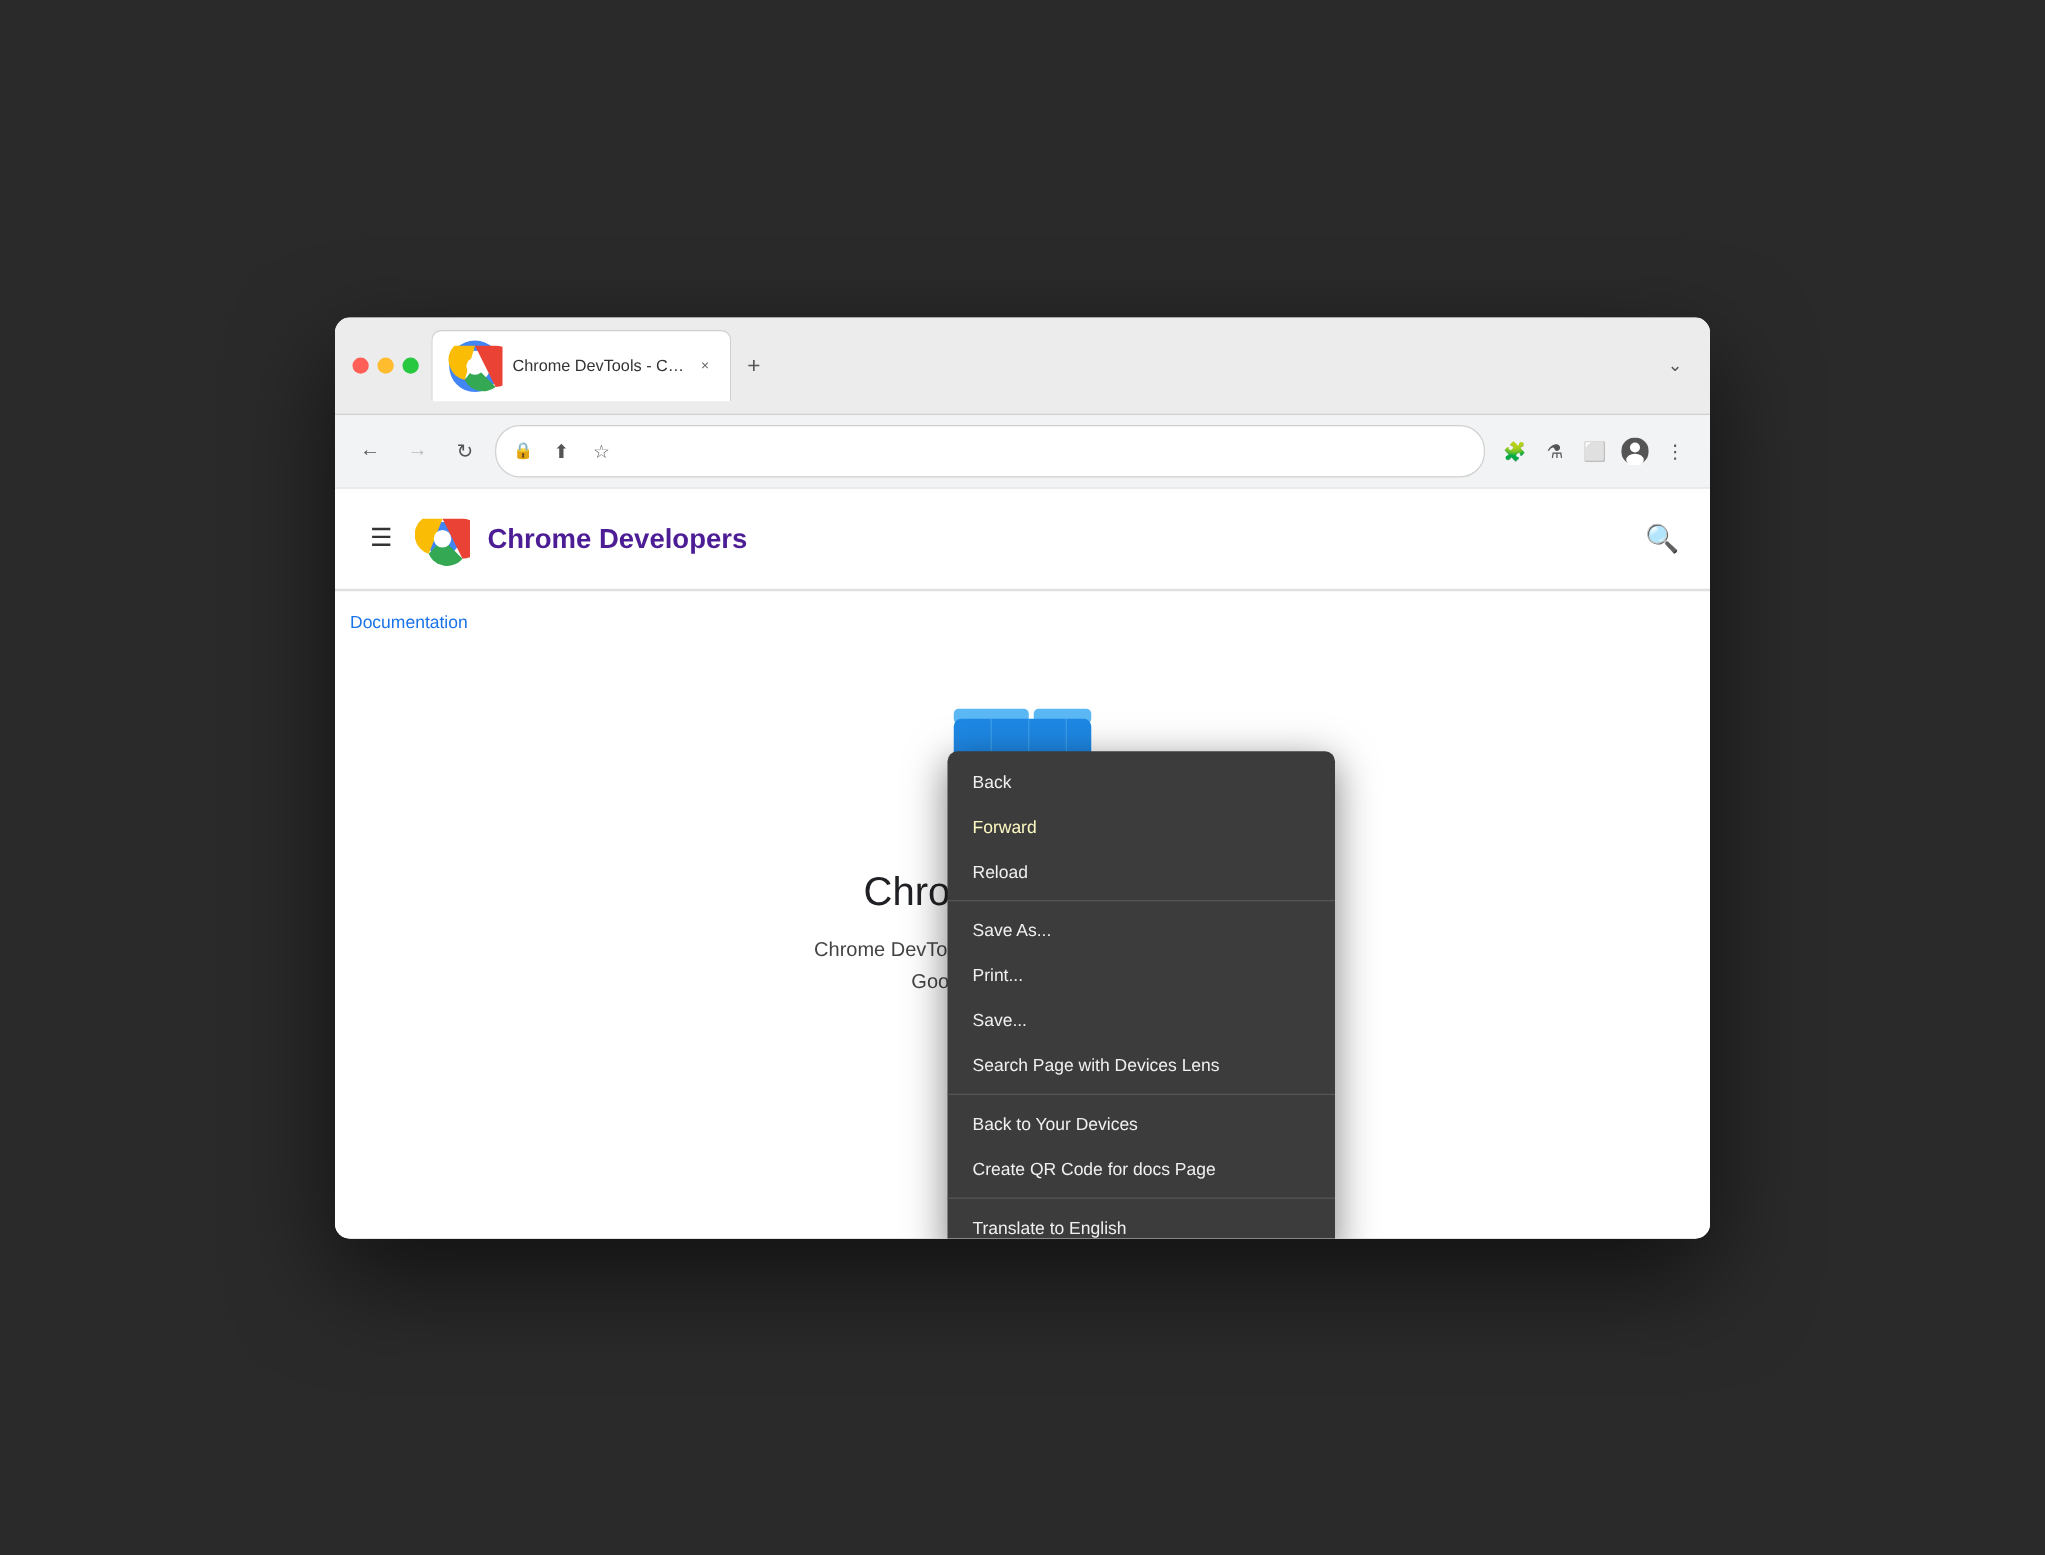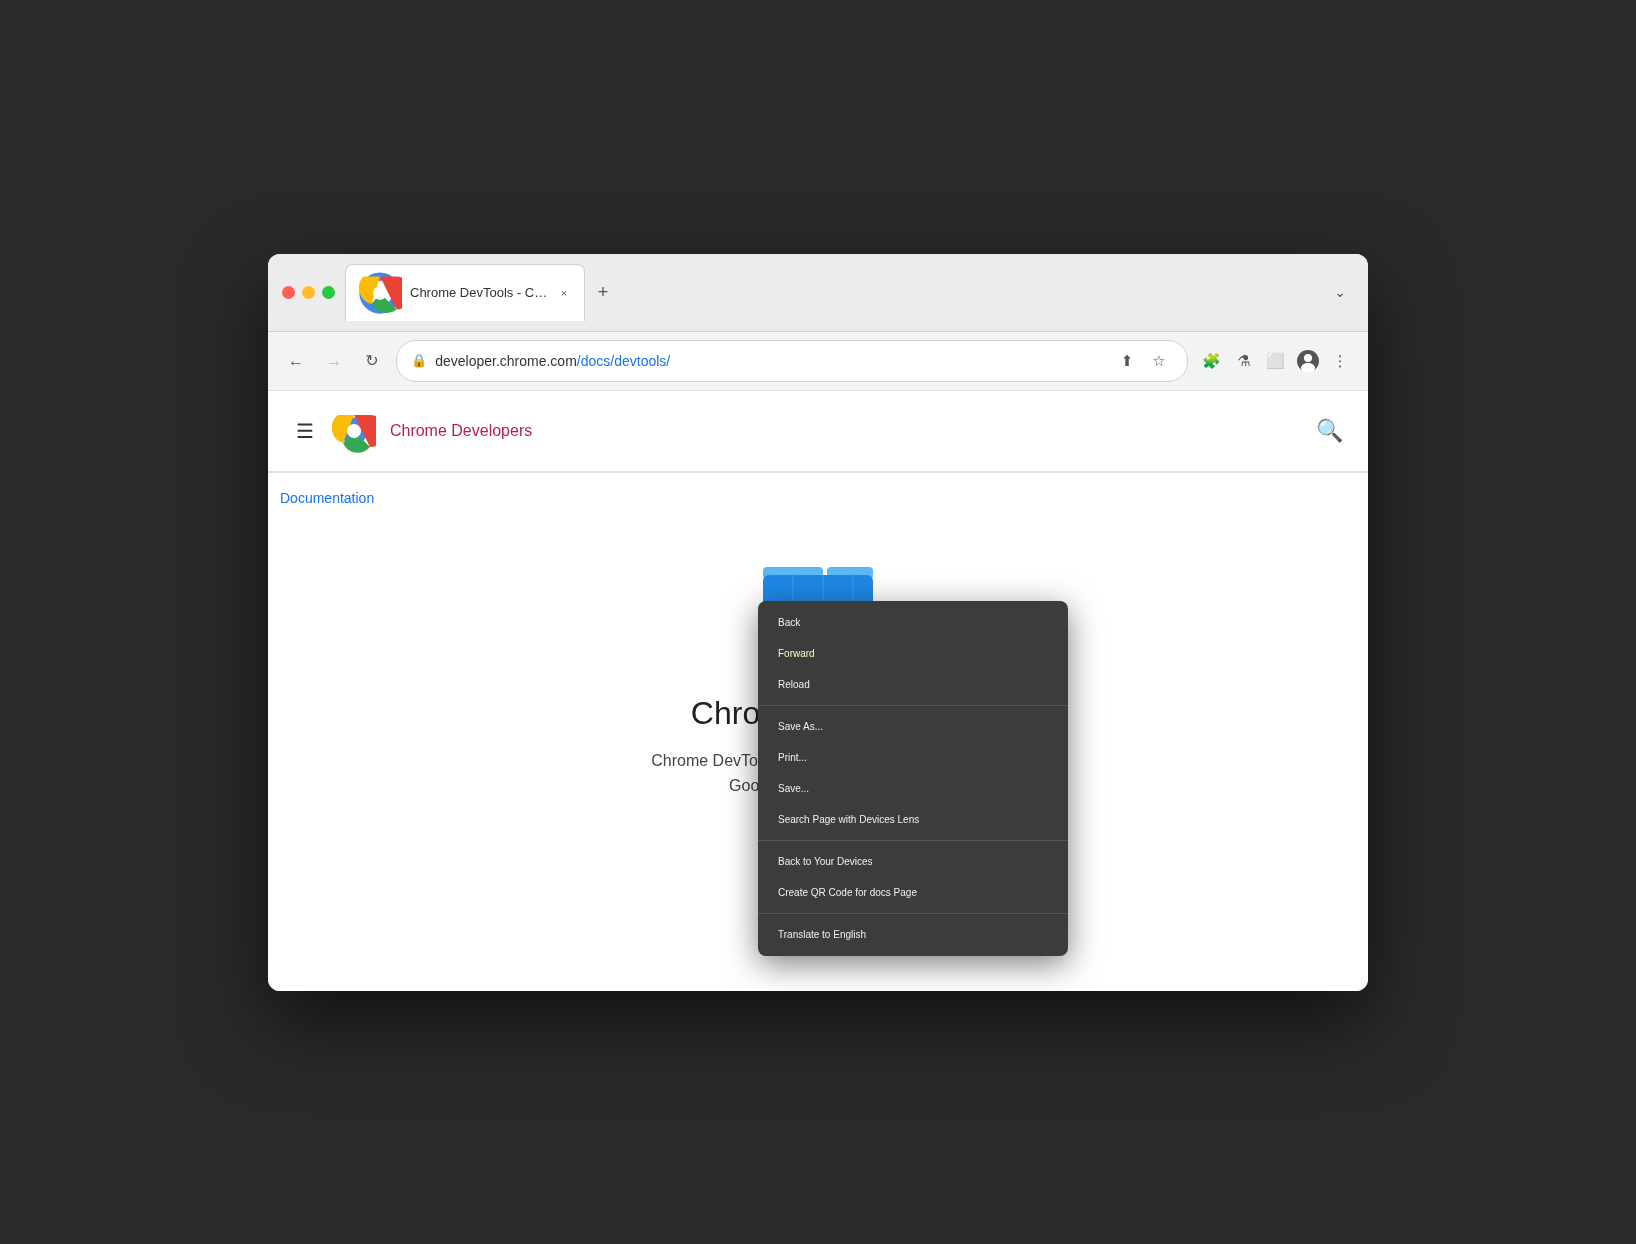--- a/index.html
+++ b/index.html
@@ -208,23 +208,23 @@
       cursor: pointer;
       padding: 4px;
     }
 
     .chrome-logo {
       width: 44px;
       height: 44px;
     }
 
     .site-name {
-      font-size: 16px;
-      color: #be185d;
-      font-weight: 400;
+      font-size: 22px;
+      color: #4c1d95;
+      font-weight: 700;
     }
 
     .header-search {
       margin-left: auto;
       font-size: 22px;
       color: #333;
       cursor: pointer;
     }
 
     
@@ -269,21 +269,21 @@
       width: 310px;
       background: #3c3c3c;
       border-radius: 8px;
       box-shadow: 0 8px 32px rgba(0,0,0,0.5);
       padding: 6px 0;
       z-index: 100;
     }
 
     .context-menu-item {
       padding: 10px 20px;
-      font-size: 10px;
+      font-size: 14px;
       color: #f0f0f0;
       cursor: pointer;
       white-space: nowrap;
     }
 
     .context-menu-item.disabled {
       color: #fef9c3;
       cursor: default;
     }
 
@@ -336,23 +336,20 @@
     </div>
   </div>
 
   <div class="address-bar">
     <div class="nav-btn">←</div>
     <div class="nav-btn disabled">→</div>
     <div class="nav-btn">↻</div>
 
     <div class="url-bar">
       <span class="url-lock">🔒</span>
-      <span class="url-text">
-        <span>developer.chrome.com</span><span class="url-path">/docs/devtools/</span>
-      </span>
       <div class="url-actions">
         <span class="url-icon-btn">⬆</span>
         <span class="url-icon-btn">☆</span>
       </div>
     </div>
 
     <div class="browser-toolbar-icons">
       <div class="url-icon-btn">🧩</div>
       <div class="url-icon-btn">⚗</div>
       <div class="url-icon-btn">⬜</div>

